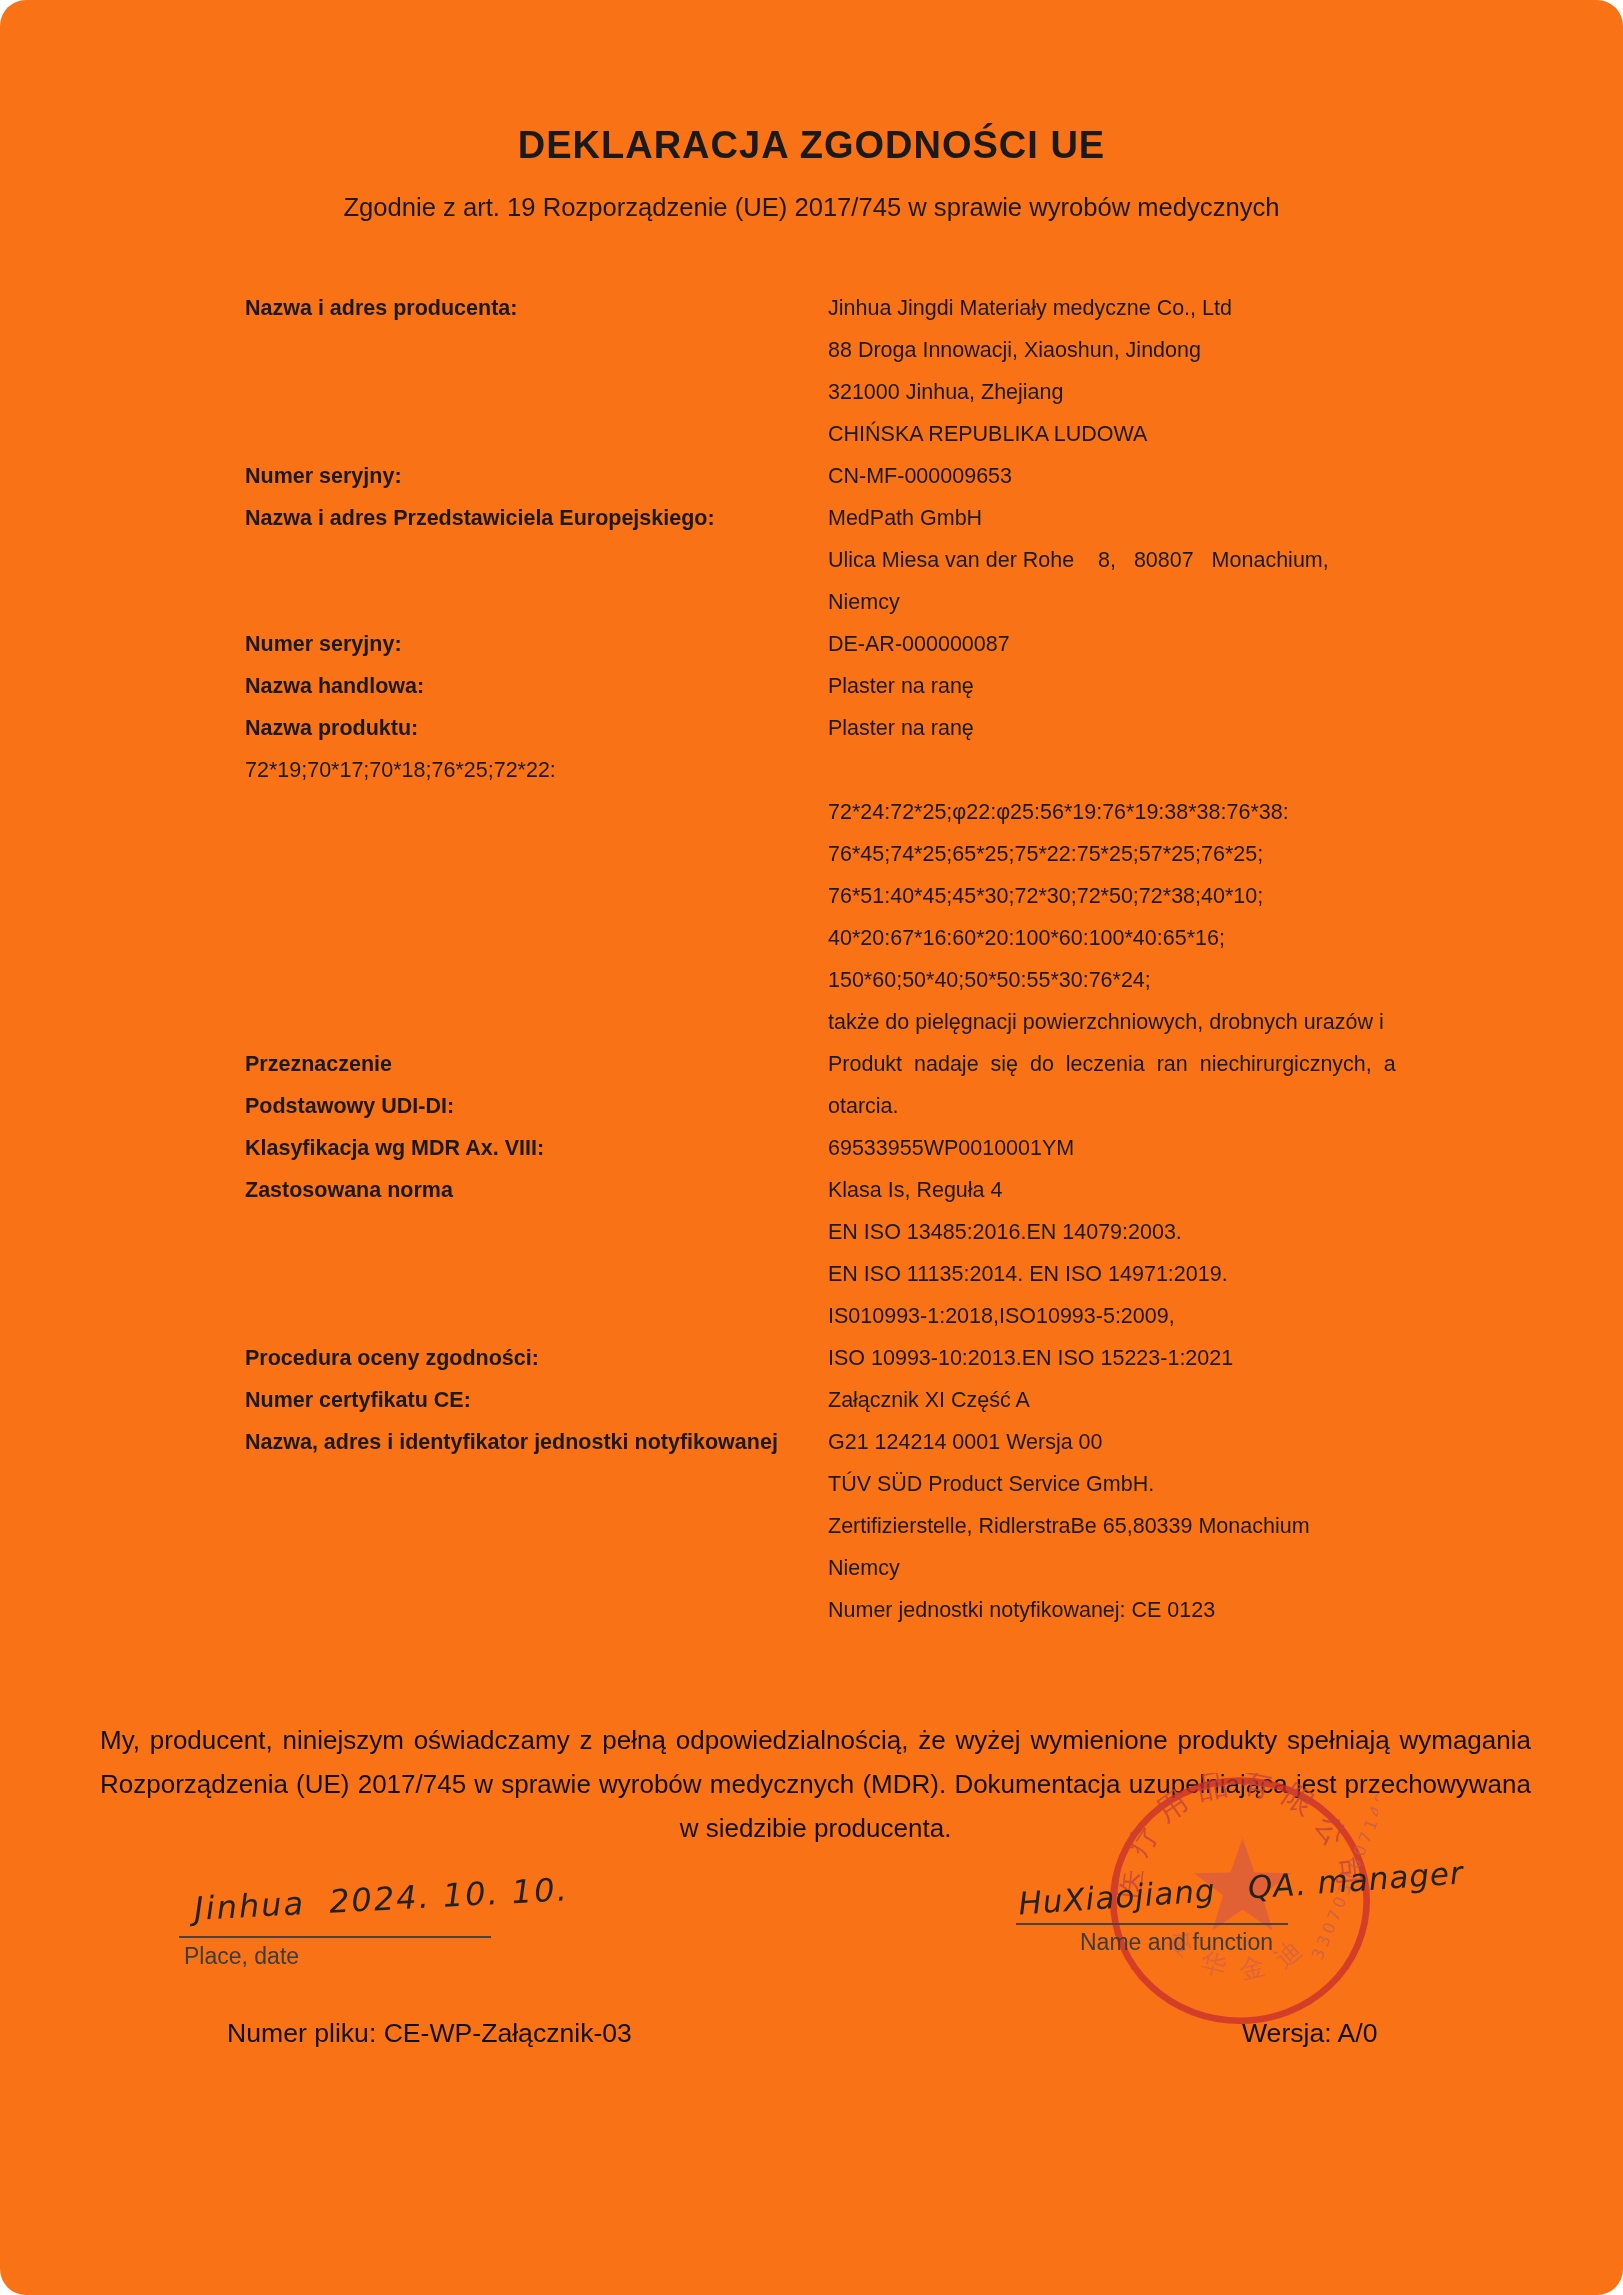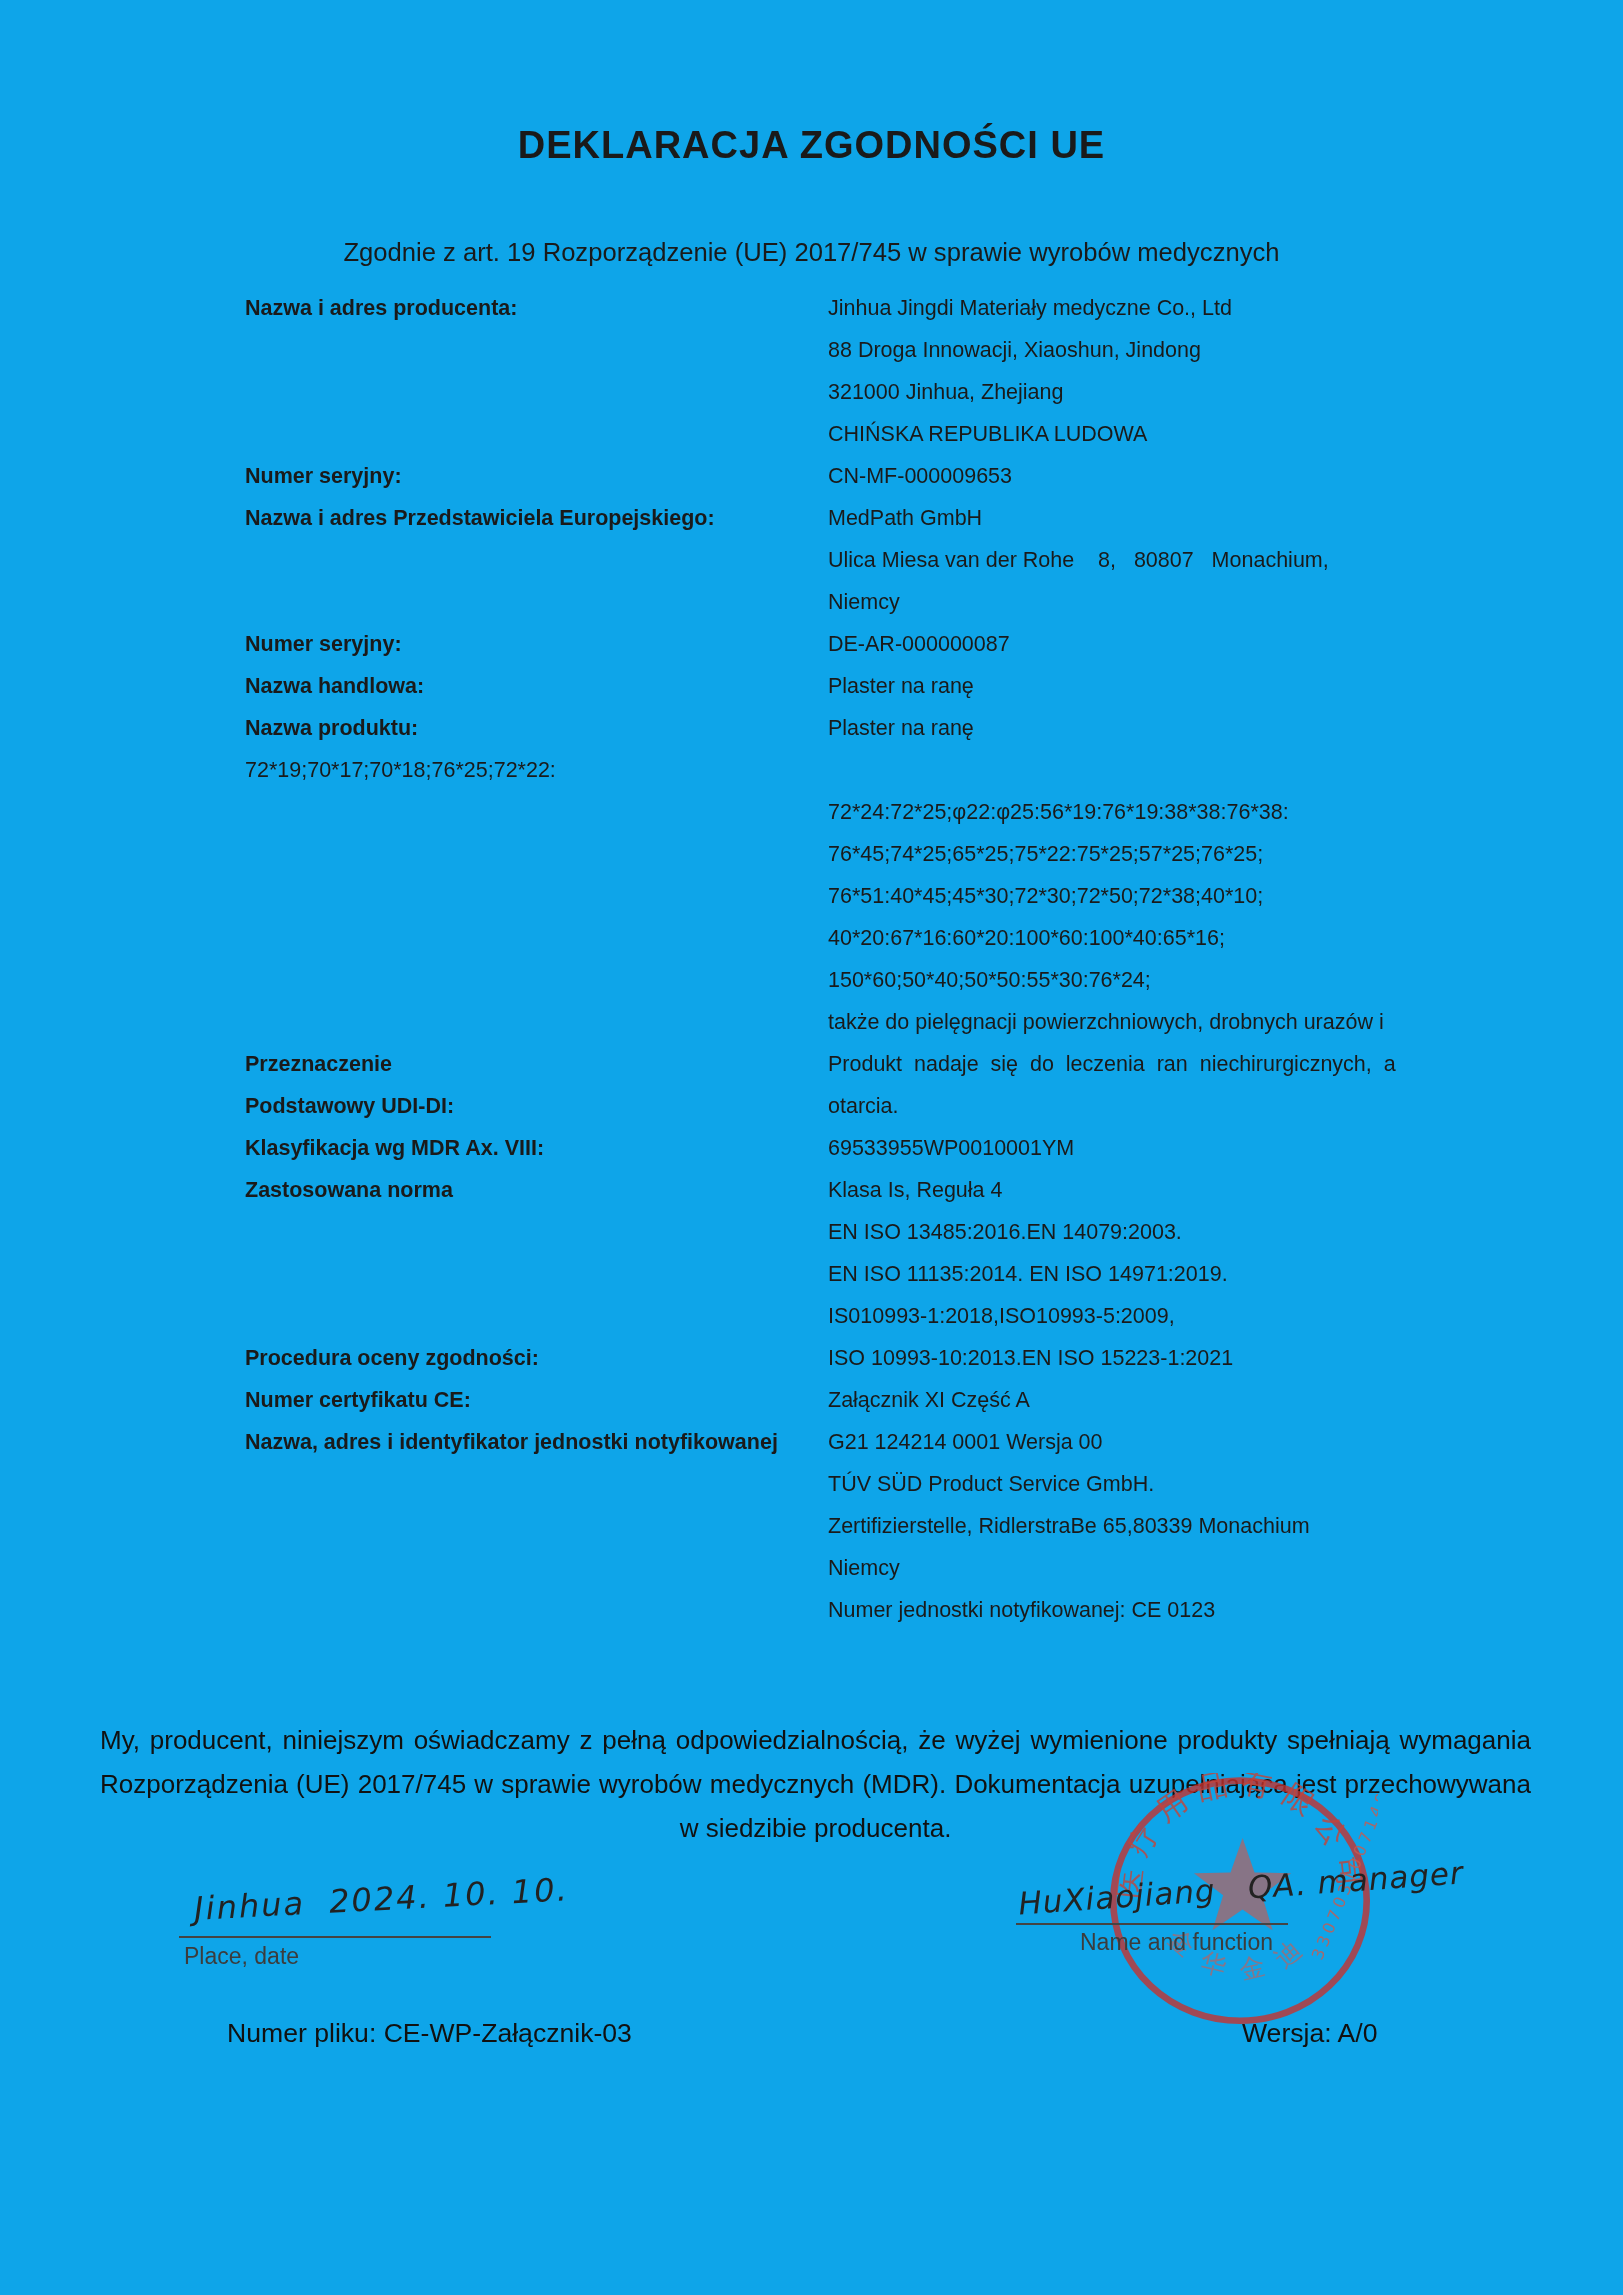--- a/index.html
+++ b/index.html
@@ -1,21 +1,21 @@
 <!DOCTYPE html>
 <html style="font-size:8.2px"><head>
 <meta charset="utf-8">
 <style>
   html,body{margin:0;padding:0;background:#ffffff;}
-  .page{position:relative;width:1623px;height:2295px;background:#0ea5e9;
-        font-family:"Liberation Sans",sans-serif;color:#1a1a1a;overflow:hidden;}
+  .page{position:relative;width:1623px;height:2295px;background:#f97316;
+        font-family:"Liberation Sans",sans-serif;color:#1a1a1a;overflow:hidden;border-radius:26px;}
 
   .title{position:absolute;top:124px;left:0;width:100%;text-align:center;
          font-size:38px;font-weight:bold;letter-spacing:1px;}
-  .subtitle{position:absolute;top:193px;left:0;width:100%;text-align:center;font-size:25.6px;margin-top:45px;}
+  .subtitle{position:absolute;top:193px;left:0;width:100%;text-align:center;font-size:25.6px;}
 
   .fields{position:absolute;top:280px;left:245px;width:1278px;}
   .frow{display:flex;height:42px;align-items:flex-end;}
   .flbl{width:583px;flex:none;font-weight:bold;font-size:21.5px;line-height:1.25;white-space:pre-wrap;}
   .fval{flex:1;font-size:21.5px;line-height:1.25;white-space:pre-wrap;}
 
   .decl{position:absolute;left:100px;top:1718px;width:1431px;font-size:26px;line-height:44px;color:#111;}
   .decl .just{text-align:justify;text-align-last:justify;}
   .decl .center{text-align:center;}
 

